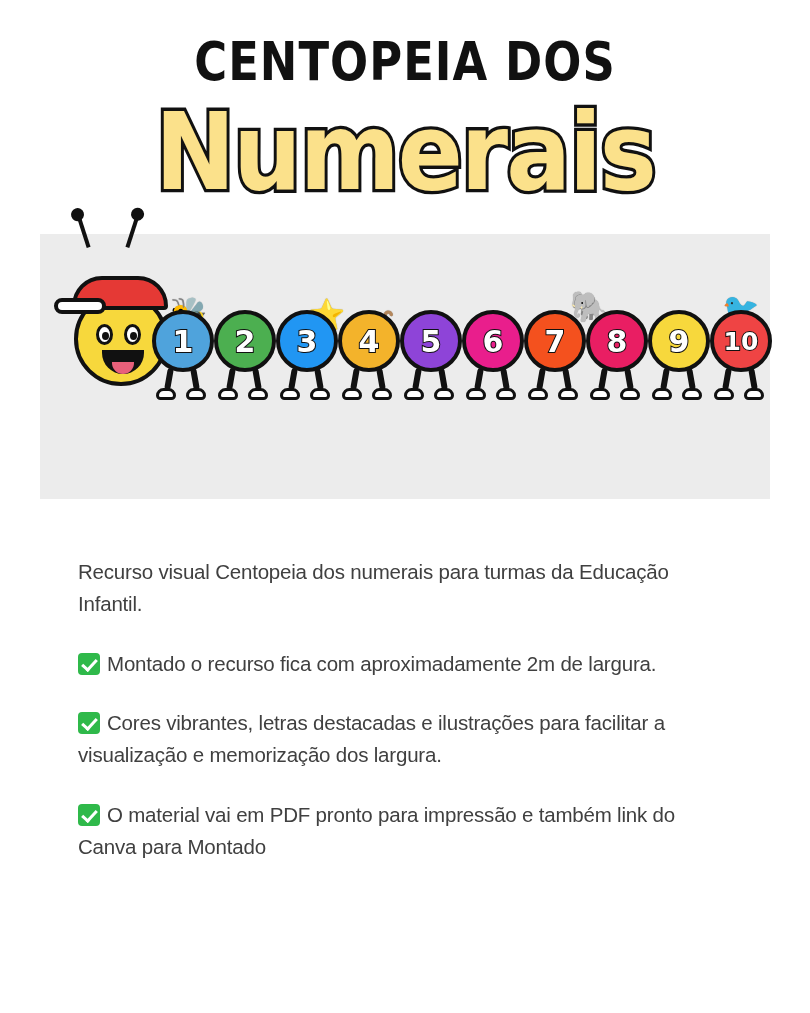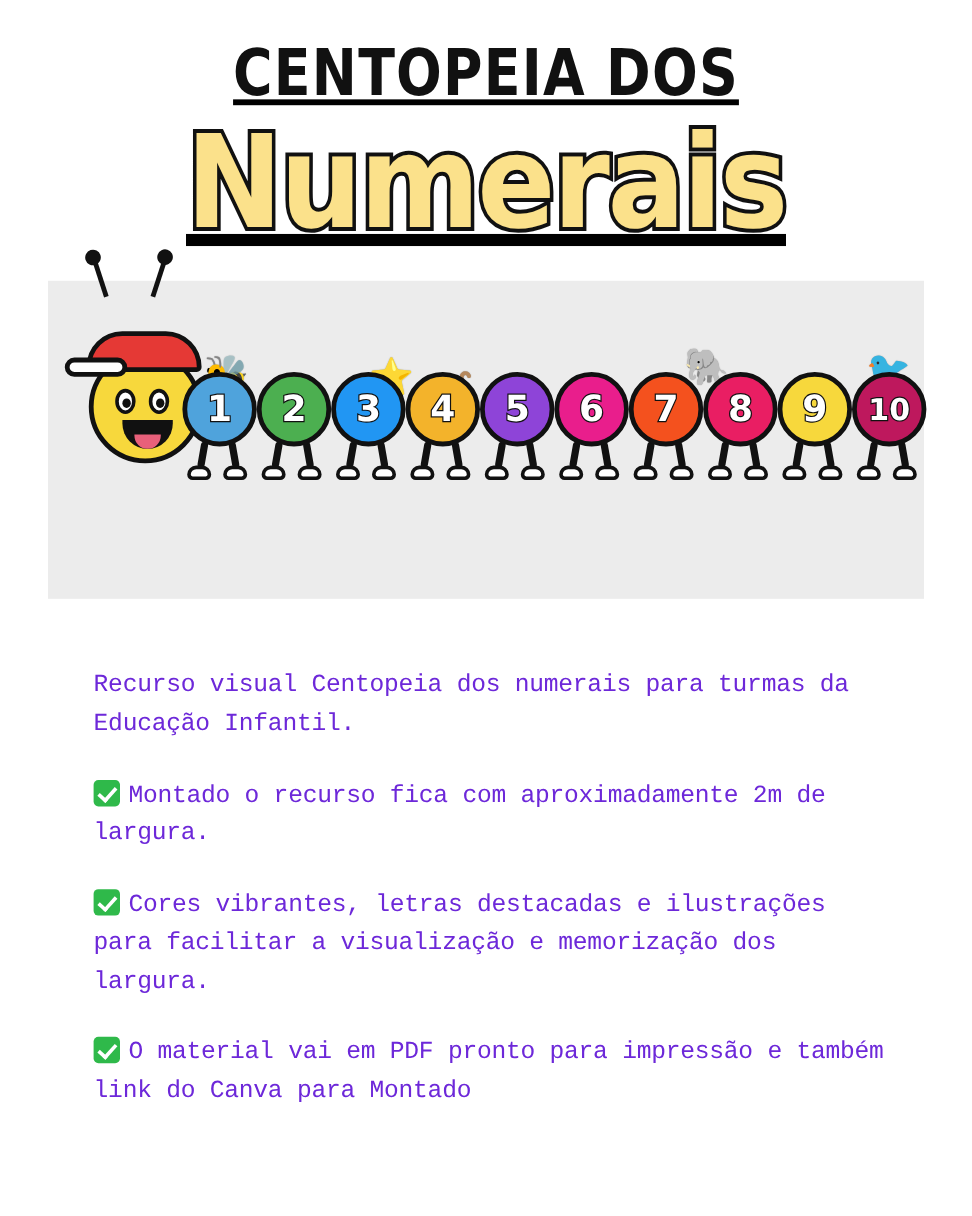--- a/index.html
+++ b/index.html
@@ -15,21 +15,20 @@
     overflow: hidden;
   }
 
   
   .title-block {
     position: absolute;
     top: 34px;
     left: 0;
     width: 810px;
     text-align: center;
-    text-decoration: underline;
   }
   .title-line1 {
     font-family: "DejaVu Sans", sans-serif;
     font-weight: 700;
     font-size: 44px;
     letter-spacing: 1px;
     color: #111111;
     line-height: 1.05;
     transform: scaleY(1.22) scaleX(1.02);
     transform-origin: center top;
@@ -220,22 +219,22 @@
     z-index: 7;
     text-shadow: 0 0 1px #00000055;
   }
 
   
   .copy {
     position: absolute;
     top: 556px;
     left: 78px;
     width: 660px;
-    color: #6d28d9;
-    font-family: Liberation Mono, monospace;
+    color: #404040;
+    font-family: Liberation Sans, sans-serif;
     font-size: 20.5px;
     line-height: 1.55;
     letter-spacing: -0.2px;
   }
   .para { margin: 0 0 28px 0; }
   .bullet {
     margin: 0 0 28px 0;
     display: block;
   }
   .check {
@@ -329,21 +328,21 @@
       <div class="seg" style="left: 524px; background: rgb(233, 30, 99); z-index: 13;">8</div>
       <div class="legs" style="left: 586px;">
         <div class="shoe l"></div>
         <div class="shoe r"></div>
       </div>
       <div class="seg" style="left: 586px; background: rgb(247, 216, 60); z-index: 12;">9</div>
       <div class="legs" style="left: 648px;">
         <div class="shoe l"></div>
         <div class="shoe r"></div>
       </div>
-      <div class="seg ten" style="left: 648px; background: #be185d; z-index: 11;">10</div>
+      <div class="seg ten" style="left: 648px; background: #ef4444; z-index: 11;">10</div>
       <div class="critter" style="left: 108px; top: 34px;">🐝</div>
       <div class="critter" style="left: 246px; top: 36px;">⭐</div>
       <div class="critter" style="left: 296px; top: 48px;">🐒</div>
       <div class="critter" style="left: 418px; top: 52px;">🦥</div>
       <div class="critter" style="left: 508px; top: 28px;">🐘</div>
       <div class="critter" style="left: 660px; top: 30px;">🐦</div>
     </div>
 </div>
 
 <div class="copy">

